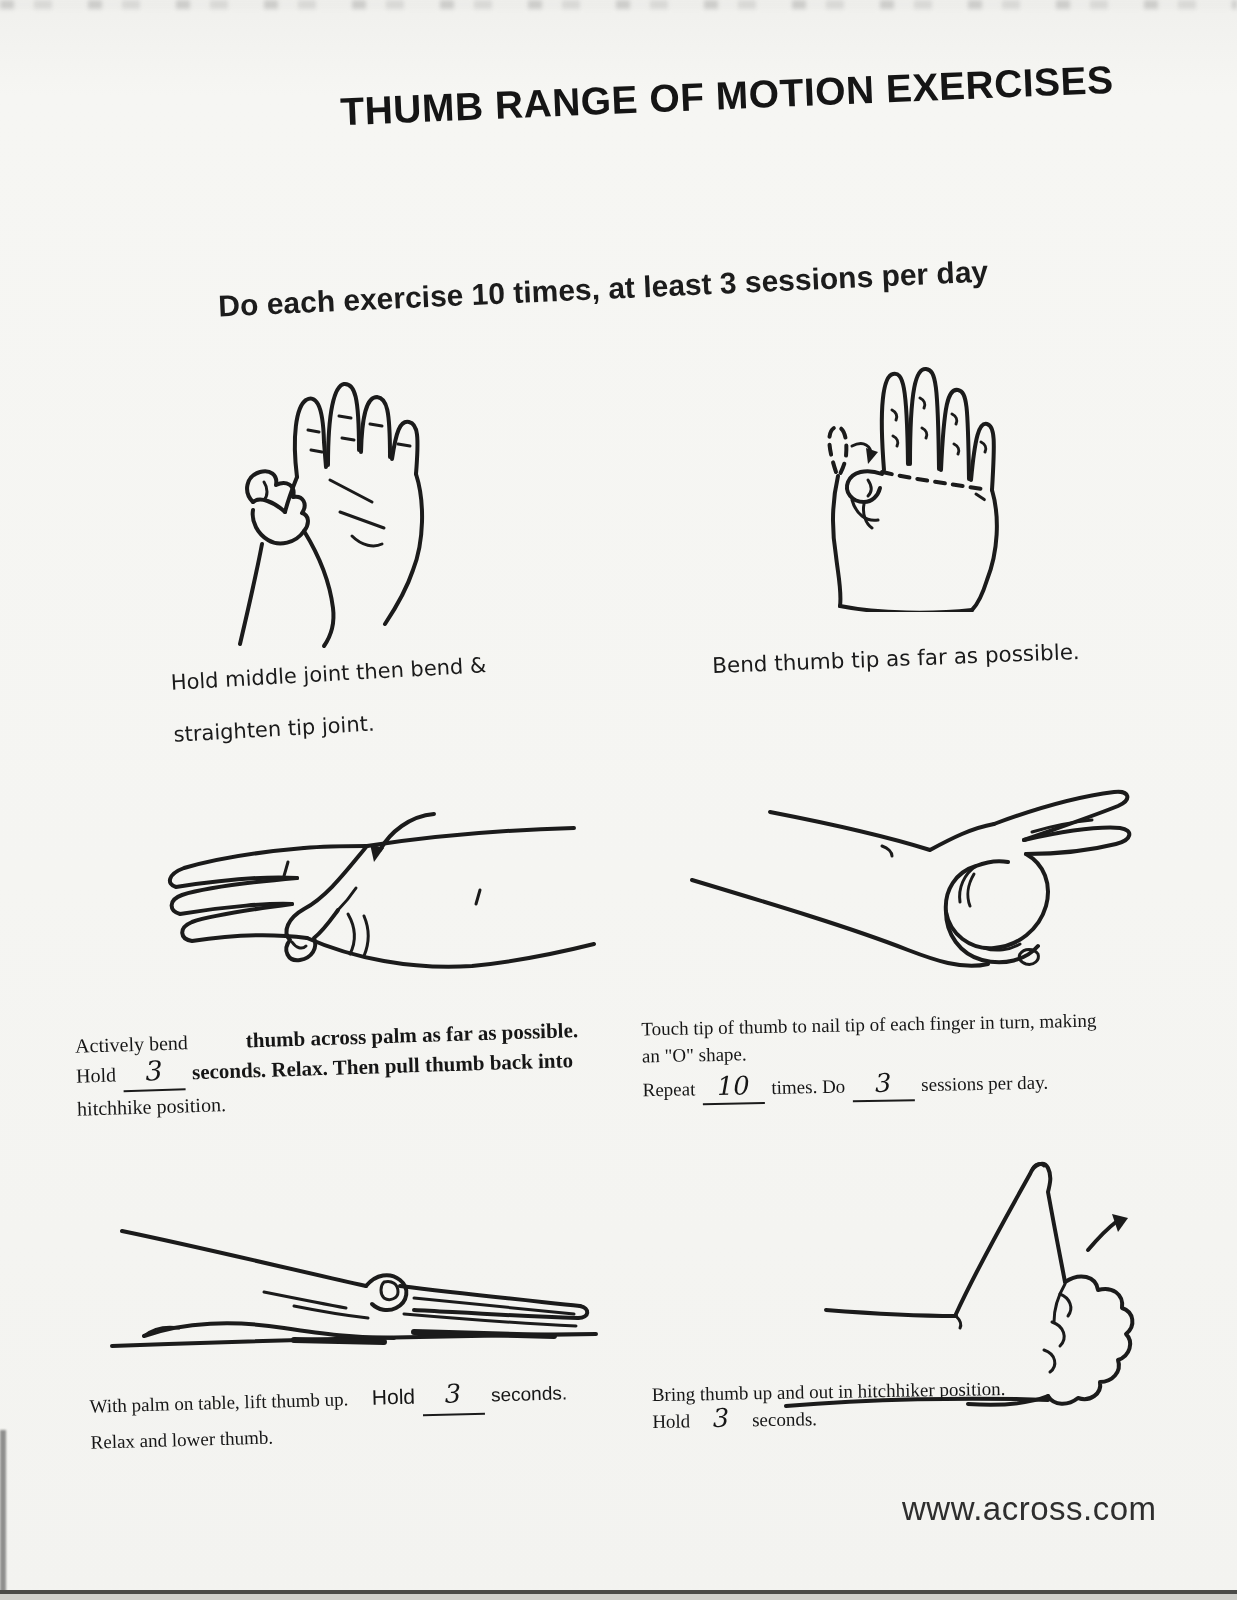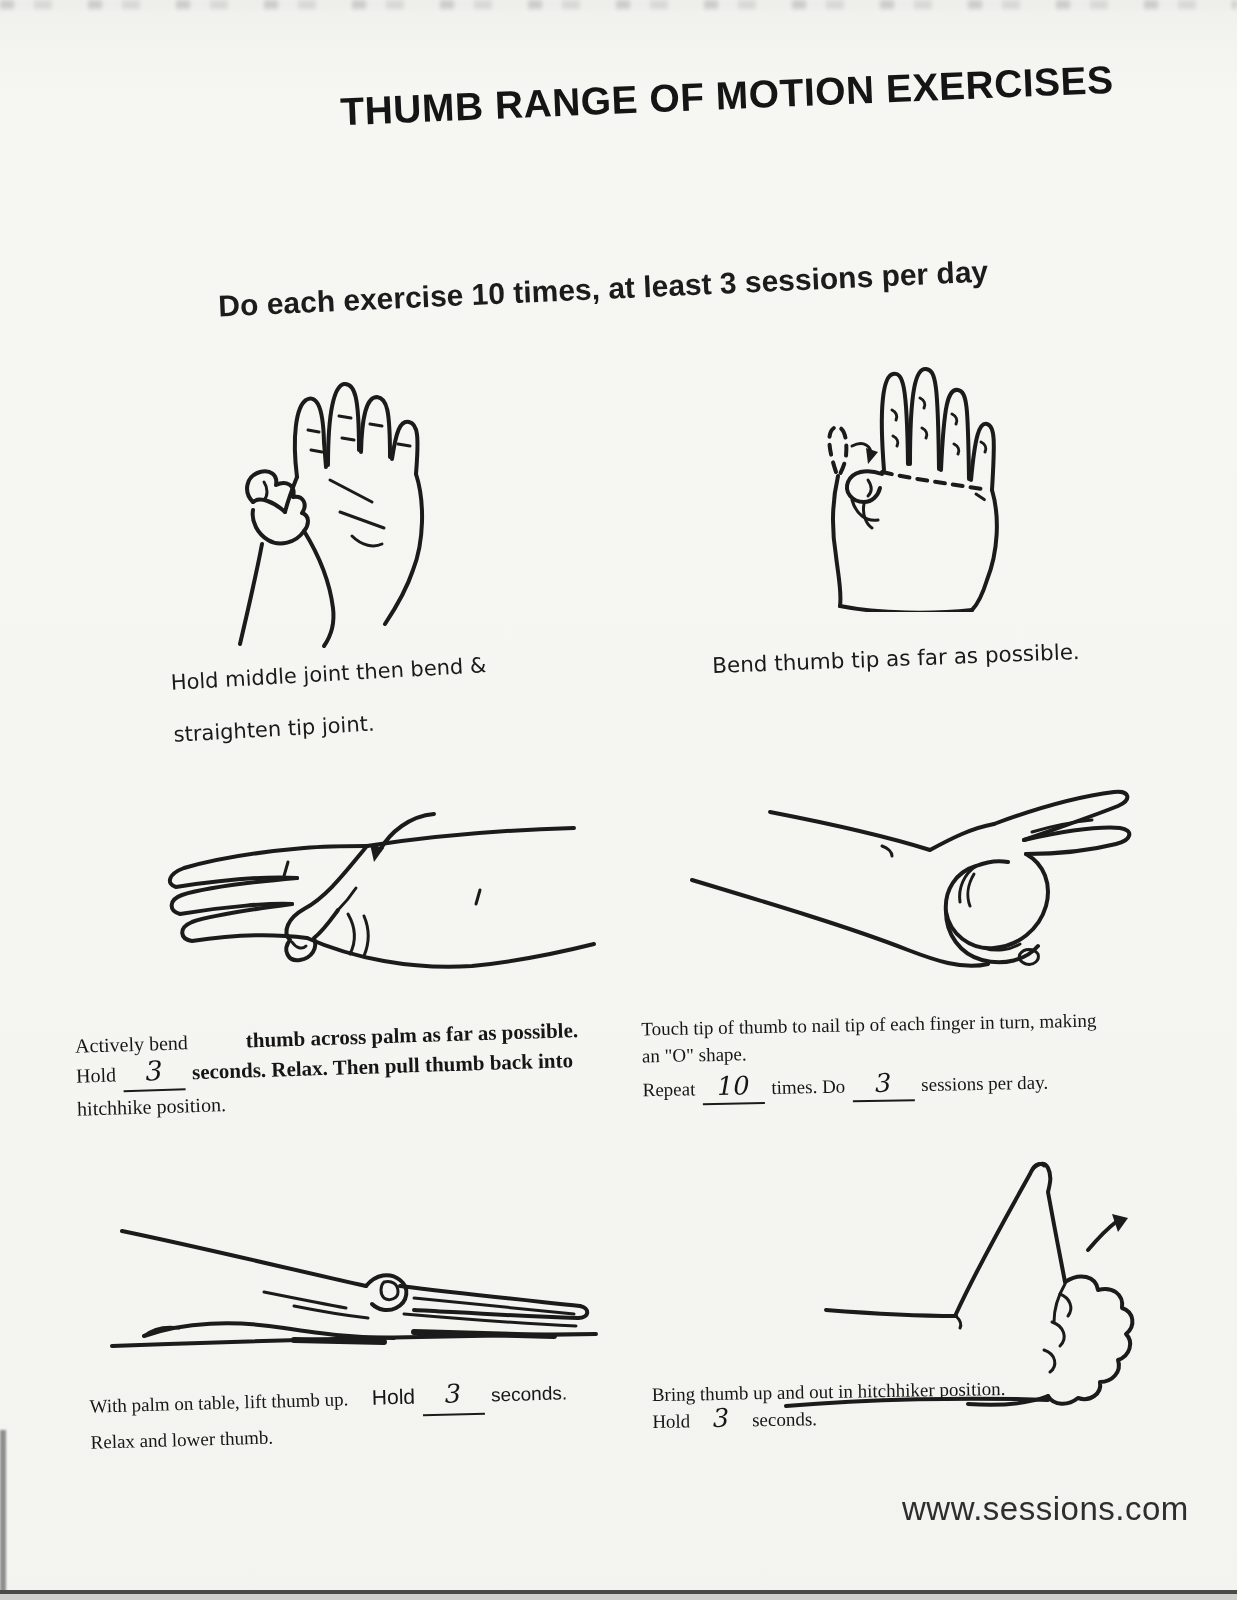--- a/index.html
+++ b/index.html
@@ -228,19 +228,19 @@
 
   <div class="abs cap-serif" style="left:652px;top:1378px;font-size:19px;line-height:27px;transform:rotate(-1deg);">
     <div>Bring thumb up and out in hitchhiker position.</div>
     <div>
       <span>Hold</span>
       <span class="hw" style="margin:0 18px;">3</span>
       <span>seconds.</span>
     </div>
   </div>
 
-  <div class="abs footer" style="left:902px;top:1490px;">www.sessions.com</div>
+  <div class="abs footer" style="left:902px;top:1490px;">www.across.com</div>
 
   <div id="left-edge-mark" class="abs"></div>
   <div id="bottom-edge" class="abs"></div>
   <div id="bottom-below" class="abs"></div>
 
 </div>
 
 </body></html>

